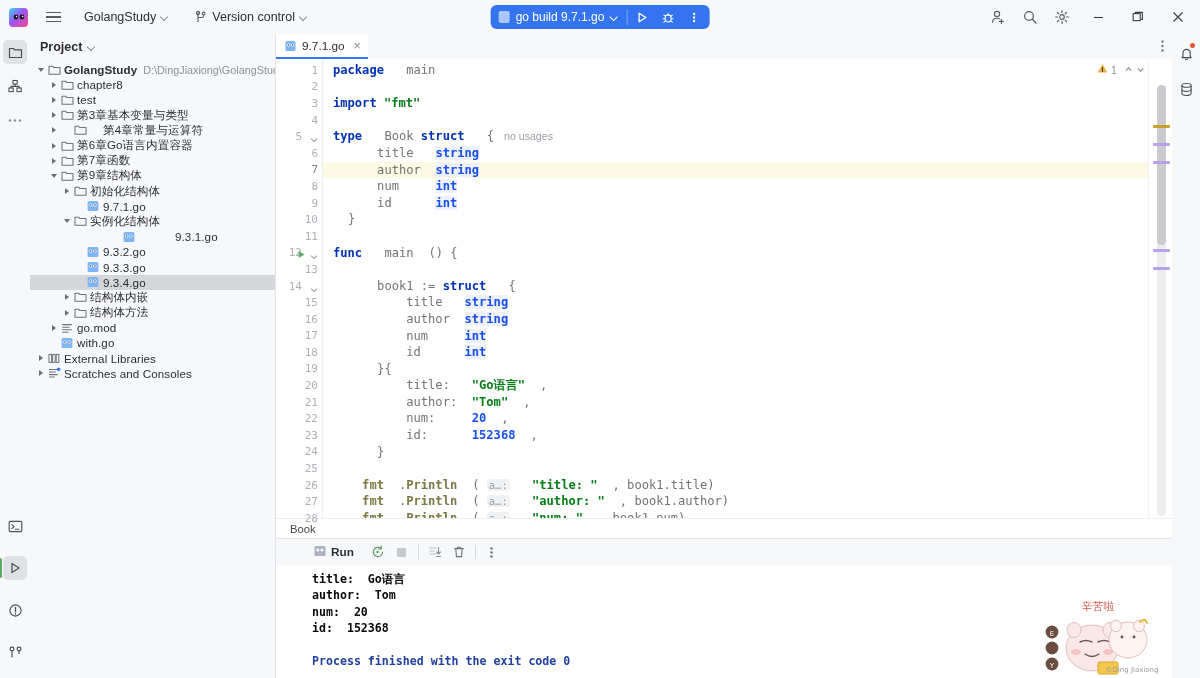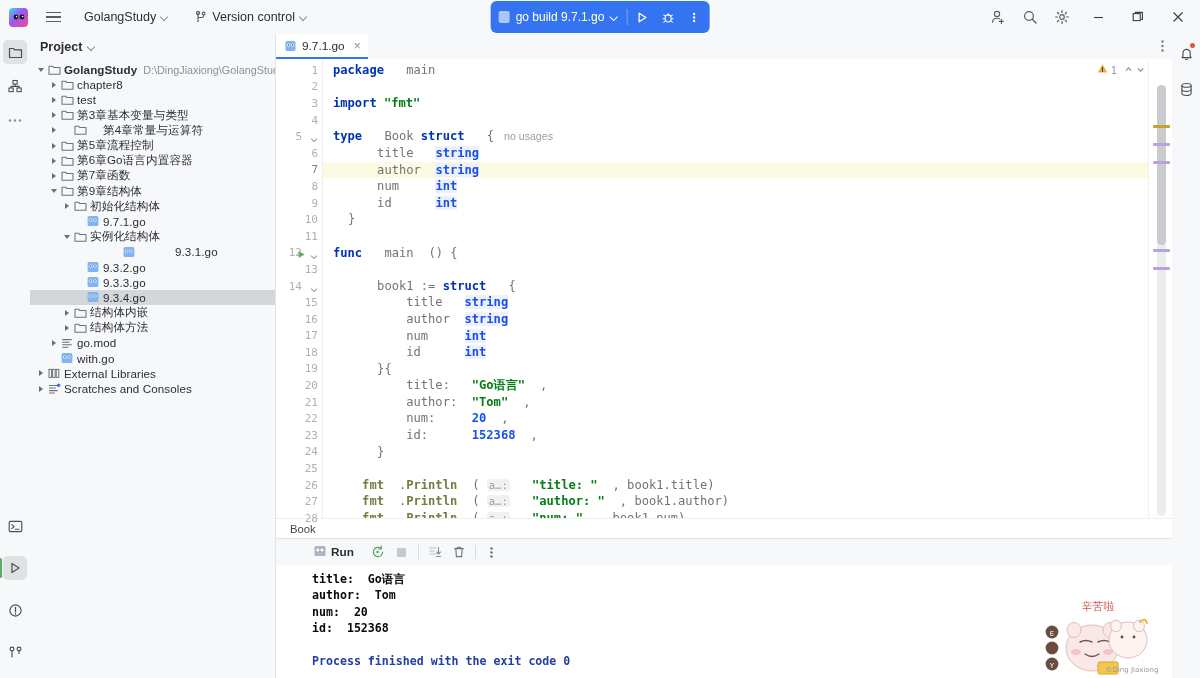--- a/index.html
+++ b/index.html
@@ -19,21 +19,21 @@
   .logo-ico { width: 20px; height: 20px; margin-right: 12px; display:flex; align-items:center; justify-content:center;}
   .hamburger { width: 26px; height: 22px; display:flex; flex-direction:column; justify-content:center; align-items:center; gap:3px; margin-right: 12px; cursor: pointer;}
   .hamburger i { display:block; width: 15px; height: 1.6px; background: #5a5d63; }
   .tb-item { display: flex; align-items: center; gap: 5px; font-size: 12.5px; color: #2b2d30; padding: 3px 6px; border-radius: 4px; cursor: pointer; white-space: nowrap;}
   .tb-item.spaced { margin-left: 14px; }
   .chev { width: 8px; height: 8px; position: relative; opacity: .62; }
   .chev::after { content:""; position:absolute; left:0; top:1px; width:5px; height:5px; border-right:1.3px solid #4a4d52; border-bottom:1.3px solid #4a4d52; transform: rotate(45deg); }
   .vcs-ico { width: 12px; height: 13px; position: relative; }
 
   .tb-center { position:absolute; left: 50%; transform: translateX(-50%); display:flex; align-items:center;}
-  .runwidget { display:flex; align-items:center; background:#3574f0; border-radius: 6px; height: 32px; padding: 0 2px 0 6px; gap:0; }
+  .runwidget { display:flex; align-items:center; background:#3574f0; border-radius: 6px; height: 24px; padding: 0 2px 0 6px; gap:0; }
   .rw-cfg { display:flex; align-items:center; gap:6px; color:#fff; font-size:12px; padding: 0 6px 0 2px; cursor:pointer;}
   .rw-cfg .gofile { width:11px;height:12px;border-radius:2px;background:#a9c6f7;display:block;}
   .rw-chev { width:8px;height:8px;position:relative;}
   .rw-chev::after{content:"";position:absolute;left:0;top:1px;width:5px;height:5px;border-right:1.4px solid #fff;border-bottom:1.4px solid #fff;transform:rotate(45deg);}
   .rw-sep { width:1px;height:16px;background:rgba(255,255,255,.35);margin:0 2px;}
   .rw-btn { width:26px;height:22px;display:flex;align-items:center;justify-content:center;cursor:pointer;border-radius:4px;}
   .tb-right { margin-left:auto; display:flex; align-items:center; padding-right: 2px; }
   .ico-btn { width: 32px; height: 30px; display:flex; align-items:center; justify-content:center; cursor:pointer;}
   .win-btn { width: 40px; height: 34px; display:flex;align-items:center;justify-content:center;cursor:pointer;}
 
@@ -332,31 +332,20 @@
           <div class="trow" style="padding-left: 17px; gap: 13px;">
             <span class="tw">
               <i class="tri"></i>
             </span>
             <span class="ficon">
               <svg width="13" height="12" viewBox="0 0 13 12">
                 <path d="M1 2.2h3.6l1 1.2h6.4v6.8H1z" fill="none" stroke="#6e7176" stroke-width="1.05" stroke-linejoin="round"></path>
               </svg>
             </span>
             <span class="tlabel">第4章常量与运算符</span>
-          </div>
-          <div class="trow" style="padding-left: 17px;">
-            <span class="tw">
-              <i class="tri"></i>
-            </span>
-            <span class="ficon">
-              <svg width="13" height="12" viewBox="0 0 13 12">
-                <path d="M1 2.2h3.6l1 1.2h6.4v6.8H1z" fill="none" stroke="#6e7176" stroke-width="1.05" stroke-linejoin="round"></path>
-              </svg>
-            </span>
-            <span class="tlabel">第5章流程控制</span>
           </div>
           <div class="trow" style="padding-left: 17px;">
             <span class="tw">
               <i class="tri"></i>
             </span>
             <span class="ficon">
               <svg width="13" height="12" viewBox="0 0 13 12">
                 <path d="M1 2.2h3.6l1 1.2h6.4v6.8H1z" fill="none" stroke="#6e7176" stroke-width="1.05" stroke-linejoin="round"></path>
               </svg>
             </span>

